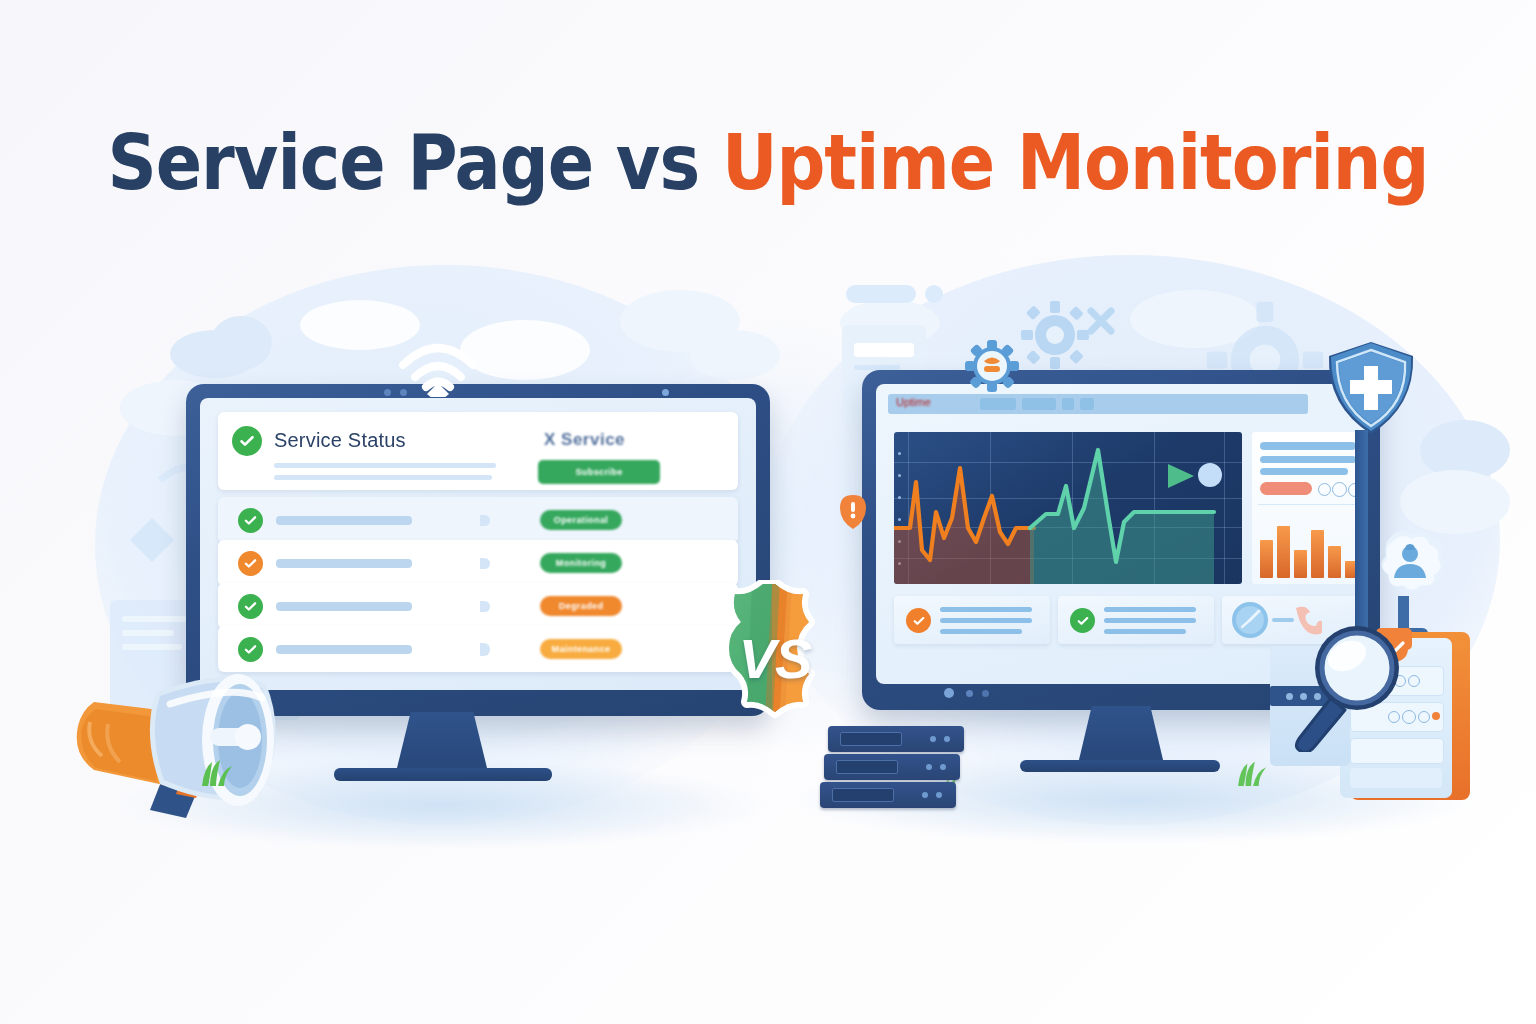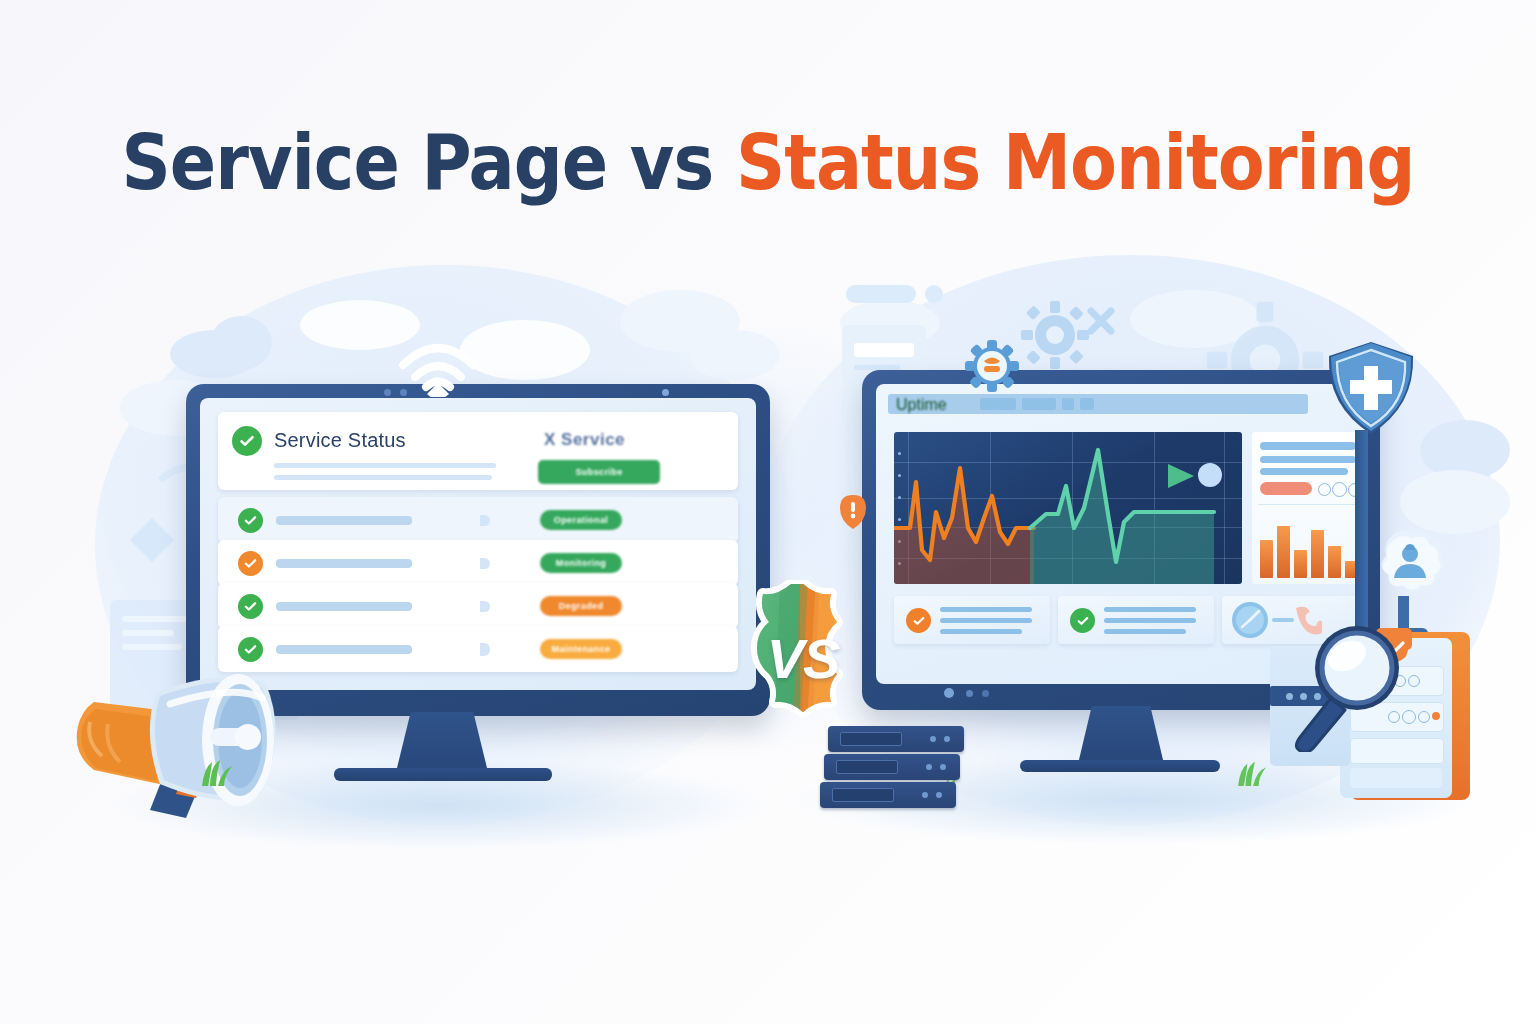--- a/index.html
+++ b/index.html
@@ -76,35 +76,35 @@
   .badge{position:absolute;border-radius:11px;display:flex;align-items:center;justify-content:center;
          color:#fff;font-size:9px;font-weight:bold;filter:blur(1.3px);letter-spacing:.4px;}
   .badge.green{background:#36a85e;}
   .badge.orange{background:#f0882e;}
   .badge.lightorange{background:#f8ab3e;}
   .badge.big{border-radius:5px;}
 
   
   .scr-right{position:absolute;inset:0;background:linear-gradient(165deg,#eef6fd 0%,#dfedfb 100%);}
   .topbar{position:absolute;left:12px;top:10px;height:20px;border-radius:3px;background:#a8cdec;}
-  .topbar .ghost{position:absolute;left:8px;top:2px;color:#14532d;font-size:16px;filter:blur(.8px);}
+  .topbar .ghost{position:absolute;left:8px;top:2px;color:#b91c1c;font-size:11px;filter:blur(.8px);}
   .topbar .seg{position:absolute;top:4px;height:12px;border-radius:2px;background:#8fc0e6;}
   .chartbox{position:absolute;background:linear-gradient(150deg,#2b4f86 0%,#1d3a69 50%,#1a3560 100%);
             border-radius:3px;overflow:hidden;}
   .grid-v,.grid-h{position:absolute;background:rgba(150,185,225,.28);}
   .ticks{position:absolute;width:3px;height:3px;border-radius:50%;background:#8fb6df;}
   .side-line{position:absolute;border-radius:4px;background:#8cc0e8;}
   .side-pill{position:absolute;border-radius:8px;background:#ef8d78;}
   .ring{position:absolute;border:1.6px solid #8cb9e2;border-radius:50%;}
   .obar{position:absolute;border-radius:1px;background:linear-gradient(180deg,#f79a4b,#d8672a);}
   .wcard{position:absolute;background:linear-gradient(170deg,#f2f8fe,#e1eefb);
          border-radius:4px;box-shadow:0 2px 4px rgba(40,70,115,.10);}
 
   
-  .vs-wrap{position:absolute;left:720px;top:580px;width:166px;height:156px;}
+  .vs-wrap{position:absolute;left:692px;top:580px;width:166px;height:156px;}
   .vs-shape{position:absolute;inset:0;}
   .vs-text{position:absolute;inset:0;display:flex;align-items:center;justify-content:center;
     color:#ffffff;font-size:56px;font-weight:bold;font-style:italic;
     text-shadow:0 2px 4px rgba(30,60,100,.28);letter-spacing:-1px;}
 
   
   .mega{position:absolute;left:60px;top:630px;width:240px;height:200px;}
 
   
   .shield{position:absolute;left:1325px;top:340px;width:92px;height:110px;}
@@ -128,21 +128,21 @@
   .wifi{position:absolute;left:395px;top:335px;width:86px;height:62px;}
 
   .avatar-cloud{position:absolute;left:1372px;top:528px;width:76px;height:74px;}
 </style>
 </head>
 <body>
 
 <div class="stage">
 
   <div class="title">
-    <span class="t1">Service Page vs </span><span class="t2">Status Monitoring</span>
+    <span class="t1">Service Page vs </span><span class="t2">Uptime Monitoring</span>
   </div>
 
   <div class="blob blobL"></div>
   <div class="blob blobR"></div>
   <div class="blob blobC"></div>
 
   <div class="cloud" style="left:170px;top:330px;width:90px;height:48px;"></div>
   <div class="cloud" style="left:210px;top:316px;width:62px;height:54px;"></div>
   <div class="cloud pale" style="left:120px;top:380px;width:110px;height:56px;"></div>
   <div class="cloud white" style="left:300px;top:300px;width:120px;height:50px;"></div>

